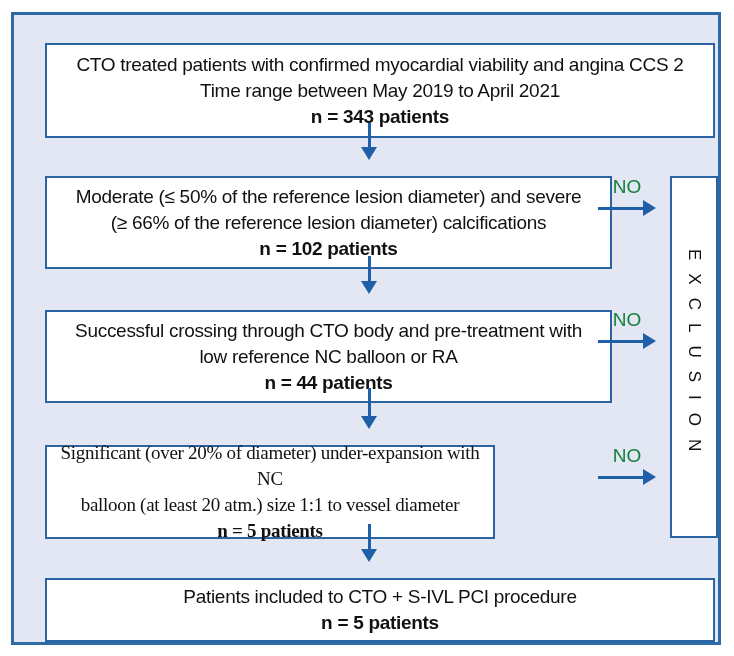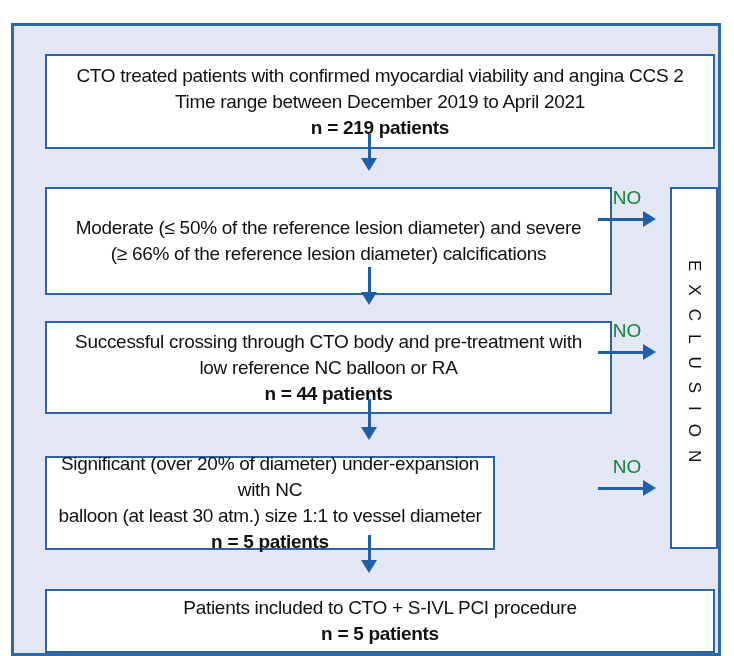--- a/index.html
+++ b/index.html
@@ -9,43 +9,42 @@
     background:#ffffff;
     font-family:"Liberation Sans", sans-serif;
     overflow:hidden;
   }
   .frame{
     position:absolute;
     left:11px;top:12px;
     width:704px;height:627px;
     border:3px solid #2e6aa6;
     background:#e3e7f3;
-    margin-top:11px;
   }
   .fbox{
     position:absolute;
     background:#ffffff;
     border:2px solid #2b63a3;
     box-sizing:border-box;
     display:flex;
     flex-direction:column;
     justify-content:center;
     align-items:center;
     text-align:center;
     color:#111111;
     font-size:19px;
     line-height:26px;
     letter-spacing:-0.3px;
     padding:2px 10px;
   }
   .fbox .nline{font-weight:bold;}
   .box1{left:31px;top:28px;width:670px;height:95px;}
-  .box2{left:31px;top:161px;width:567px;height:108px;}
+  .box2{left:31px;top:161px;width:567px;height:93px;}
   .box3{left:31px;top:295px;width:567px;height:93px;}
-  .box4{left:31px;top:430px;width:450px;height:94px;}
+  .box4{left:31px;top:430px;width:450px;height:94px;font-family:Liberation Serif, serif;}
   .box5{left:31px;top:563px;width:670px;height:64px;}
   .exclusion{
     position:absolute;
     left:656px;top:161px;width:48px;height:362px;
     background:#ffffff;
     border:2px solid #2b63a3;
     box-sizing:border-box;
     display:flex;align-items:center;justify-content:center;
   }
   .exclusion .vtext{
@@ -86,38 +85,39 @@
   }
 </style>
 </head>
 <body>
 
 <div class="canvas">
   <div class="frame">
 
     <div class="fbox box1">
       <div>CTO treated patients with confirmed myocardial viability and angina CCS 2</div>
-      <div>Time range between December 2019 to April 2021</div>
-      <div class="nline">n = 219 patients</div>
+      <div>Time range between May 2019 to April 2021</div>
+      <div class="nline">n = 343 patients</div>
     </div>
 
     <div class="fbox box2">
       <div>Moderate (≤ 50% of the reference lesion diameter) and severe</div>
       <div>(≥ 66% of the reference lesion diameter) calcifications</div>
+      <div class="nline">n = 102 patients</div>
     </div>
 
     <div class="fbox box3">
       <div>Successful crossing through CTO body and pre-treatment with</div>
       <div>low reference NC balloon or RA</div>
       <div class="nline">n = 44 patients</div>
     </div>
 
     <div class="fbox box4">
       <div>Significant (over 20% of diameter) under-expansion with NC</div>
-      <div>balloon (at least 30 atm.) size 1:1 to vessel diameter</div>
+      <div>balloon (at least 20 atm.) size 1:1 to vessel diameter</div>
       <div class="nline">n = 5 patients</div>
     </div>
 
     <div class="fbox box5">
       <div>Patients included to CTO + S-IVL PCI procedure</div>
       <div class="nline">n = 5 patients</div>
     </div>
 
     <div class="exclusion">
       <span class="vtext">EXCLUSION</span>

